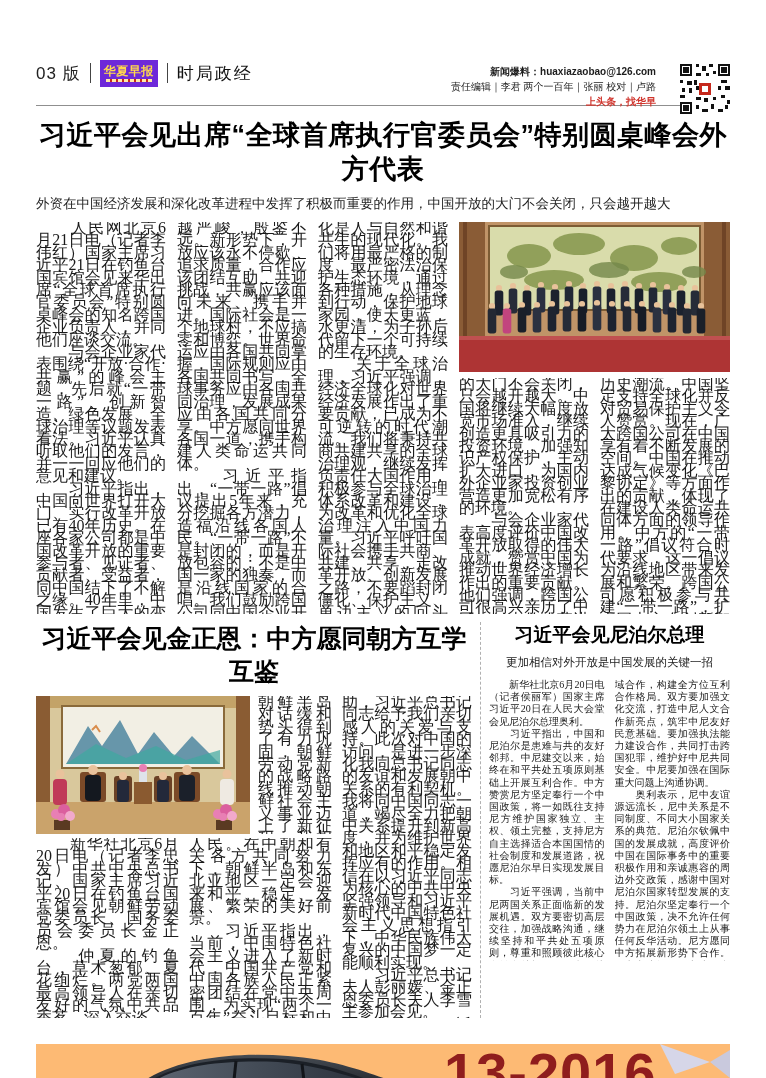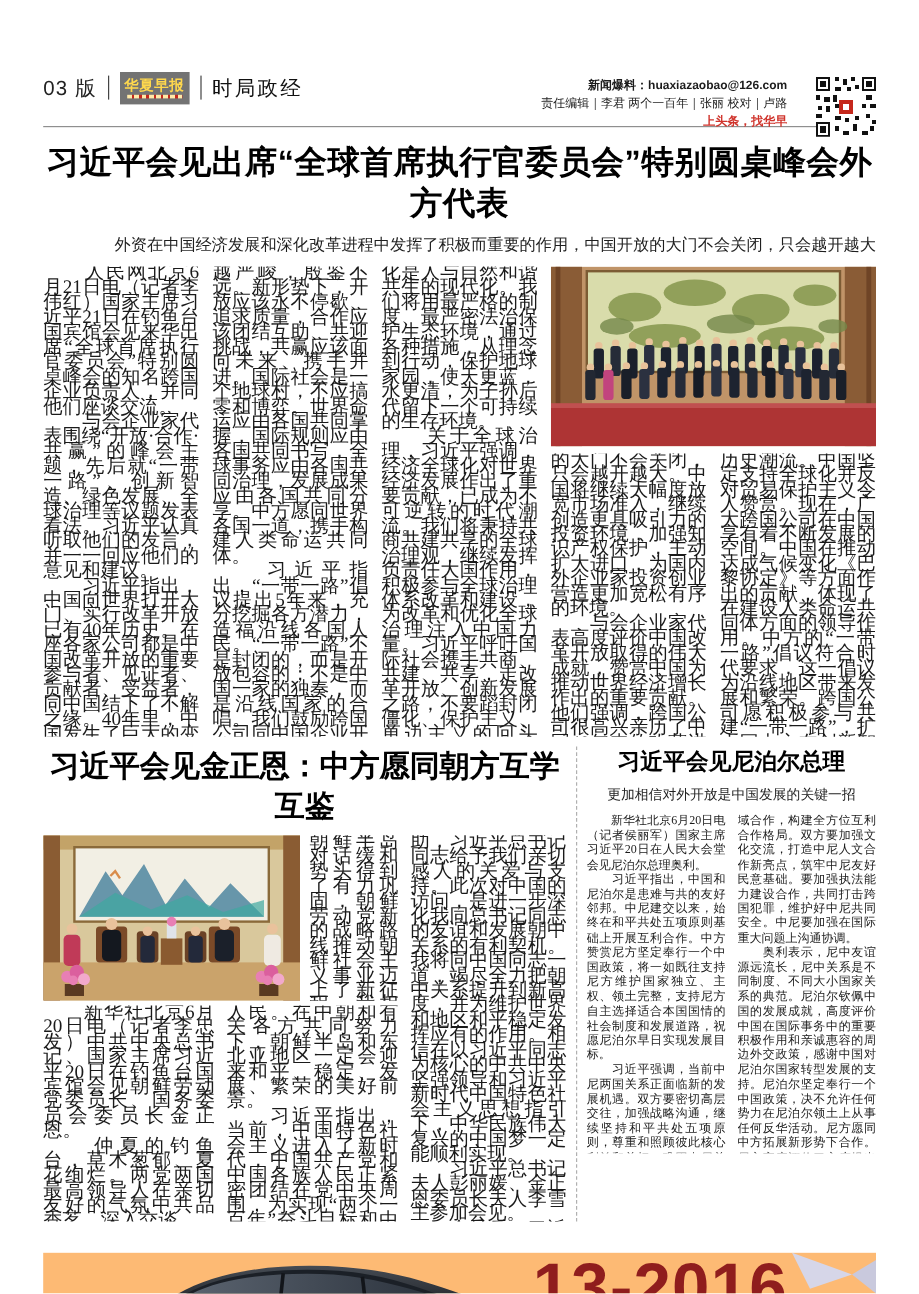--- a/index.html
+++ b/index.html
@@ -8,37 +8,37 @@
     position:relative; width:766px; height:1078px; background:#fff;
     font-family:"Liberation Serif", serif; color:#1a1a1a; overflow:hidden;
   }
   .content { padding:0 36px; }
 
   
   .hdr { margin-top:46px; height:54px; display:flex; justify-content:space-between; align-items:center; }
   .hdr-left { display:flex; align-items:center; font-family:"Liberation Sans",sans-serif; }
   .page-num { font-size:17px; color:#222; letter-spacing:1px; }
   .vbar { width:1px; height:20px; background:#444; margin:0 9px; }
-  .masthead { width:58px; height:27px; background:#737373; display:flex; flex-direction:column;
+  .masthead { width:58px; height:27px; background:#6d28d9; display:flex; flex-direction:column;
               align-items:center; justify-content:center; }
   .masthead .mh-txt { color:#ffd84d; font-weight:bold; font-size:12px; line-height:12px; letter-spacing:0.5px;
                       font-family:"Liberation Sans",sans-serif; }
   .masthead .mh-strip { margin-top:2px; width:46px; height:3px;
      background:repeating-linear-gradient(90deg,#ffe9a8 0 4px,#c5281c 4px 6px); }
   .section-title { font-size:17px; color:#111; letter-spacing:2px; }
   .hdr-right { display:flex; gap:24px;margin-top:32px; }
   .hdr-lines { text-align:right; font-family:"Liberation Sans",sans-serif; font-size:10px; line-height:15px; color:#1c1c1c; }
   .hdr-lines .l1 { font-weight:bold; }
   .hdr-lines .l3 { color:#d0342c; font-weight:bold; }
   .rule { border-top:1px solid #8f8f8f; margin-top:5px; }
 
   
   .a1-head { margin-top:12px; font-family:"Liberation Sans",sans-serif; font-weight:bold;
              font-size:27px; line-height:34px; text-align:center; color:#000; letter-spacing:0.5px; }
-  .a1-sub  { margin-top:10px; font-size:13.5px; line-height:16px; text-align:right; color:#1f1f1f; }
+  .a1-sub  { margin-top:10px; font-size:13.5px; line-height:16px; text-align:left; color:#1f1f1f; }
   .a1-body { margin-top:10px; display:flex; gap:11px; height:392px; }
   .col { font-size:16px; line-height:12.4px; text-align:justify; white-space:pre-line; overflow:hidden; }
   .a1-c { flex:0 0 130px; height:392px; }
   .a1-right { flex:0 0 271px; }
   .photo1 { width:271px; height:150px; overflow:hidden; }
   .a1-right-cols { display:flex; gap:11px; margin-top:6px; height:236px; }
   .a1-rc { flex:0 0 130px; height:236px; }
 
   
   .bottom { margin-top:8px; display:flex; }

